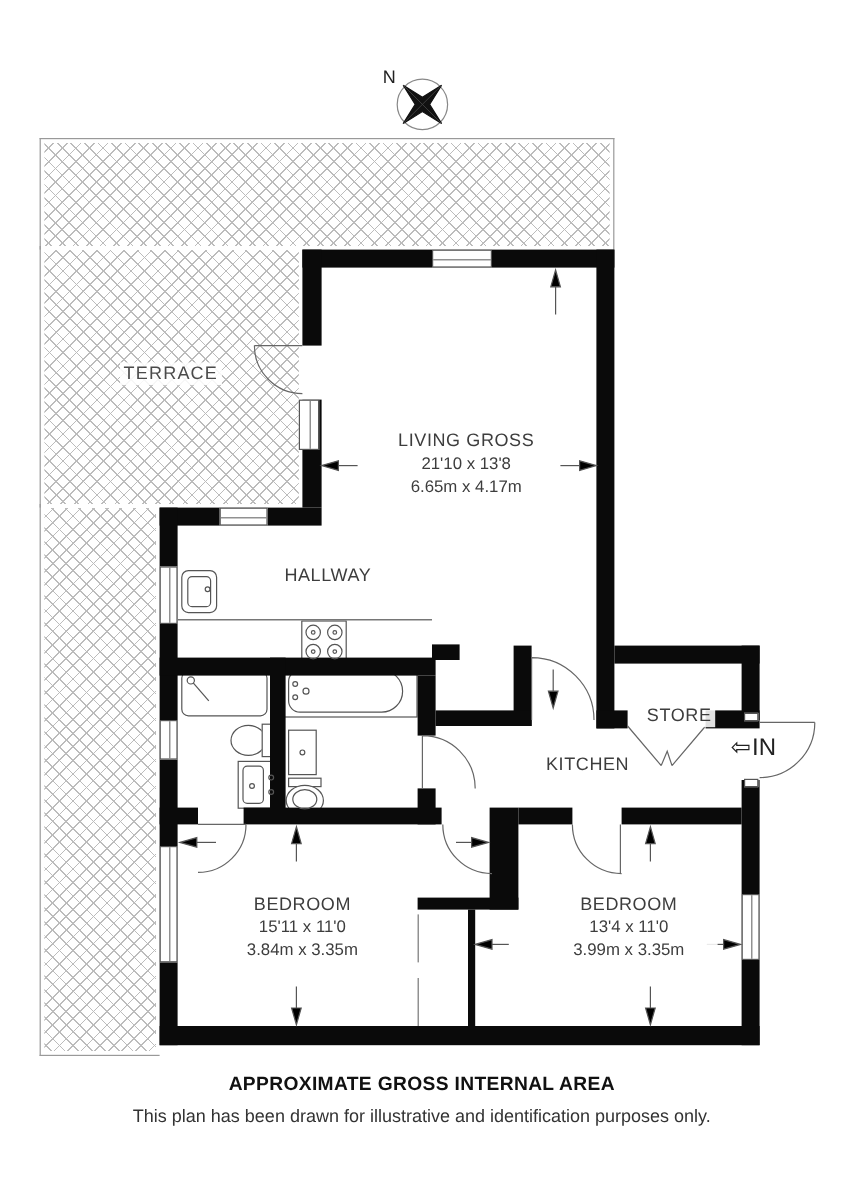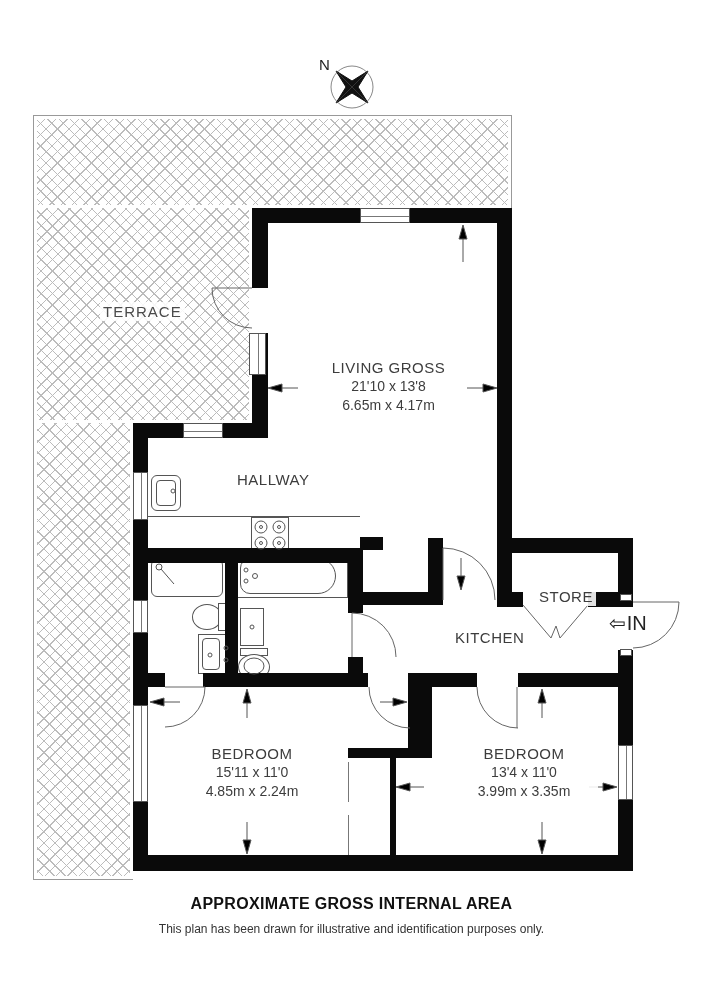--- a/index.html
+++ b/index.html
@@ -28,21 +28,21 @@
        background:rgba(255,255,255,.88);padding:0 3px;line-height:19px;}
   .room-name{font-size:15px;letter-spacing:.5px;}
   .dims{font-size:14px;}
   .terrace-name{font-size:15px;letter-spacing:1px;color:#4a4a4a;}
   .compass-n{font-size:15px;color:#222;background:none;}
   .in-lbl{font-size:20px;color:#222;background:none;display:flex;align-items:center;gap:1px;}
   .in-arrow{font-size:20px;line-height:20px;}
   .footer{position:absolute;left:0;width:703px;text-align:center;z-index:6;color:#111;}
   .footer .t1{font-size:16px;font-weight:bold;letter-spacing:.3px;}
   .footer .t2{font-size:16px;font-weight:bold;}
-  .footer .t3{font-size:12px;color:#333;margin-top:9px;font-weight:normal;}
+  .footer .t3{font-size:15px;color:#333;margin-top:9px;font-weight:normal;}
 </style>
 </head>
 <body>
 
 <div id="plan">
 
   <div class="hatch" style="left:33px;top:115px;width:479px;height:93px;border-top:1px solid #999;border-left:1px solid #999;border-right:1px solid #999;box-sizing:border-box;"></div>
   <div class="hatch" style="left:33px;top:205px;width:219px;height:218px;border-left:1px solid #999;box-sizing:border-box;"></div>
   <div class="hatch" style="left:33px;top:420px;width:100px;height:460px;border-left:1px solid #999;border-bottom:1px solid #999;box-sizing:border-box;"></div>
 
@@ -197,21 +197,21 @@
   <div class="lbl room-name" style="left:452px;top:628px;">KITCHEN</div>
 
   <div class="lbl in-lbl" style="left:606px;top:613px;">
     <span class="in-arrow">⇦</span>
     <span>IN</span>
   </div>
 
   <div class="lbl" style="left:178px;top:744px;width:142px;">
     <div class="room-name">BEDROOM</div>
     <div class="dims">15'11 x 11'0</div>
-    <div class="dims">4.85m x 2.24m</div>
+    <div class="dims">3.84m x 3.35m</div>
   </div>
 
   <div class="lbl" style="left:450px;top:744px;width:142px;">
     <div class="room-name">BEDROOM</div>
     <div class="dims">13'4 x 11'0</div>
     <div class="dims">3.99m x 3.35m</div>
   </div>
 
   <div class="footer" style="top:895px;">
     <div class="t1">APPROXIMATE GROSS INTERNAL AREA</div>

